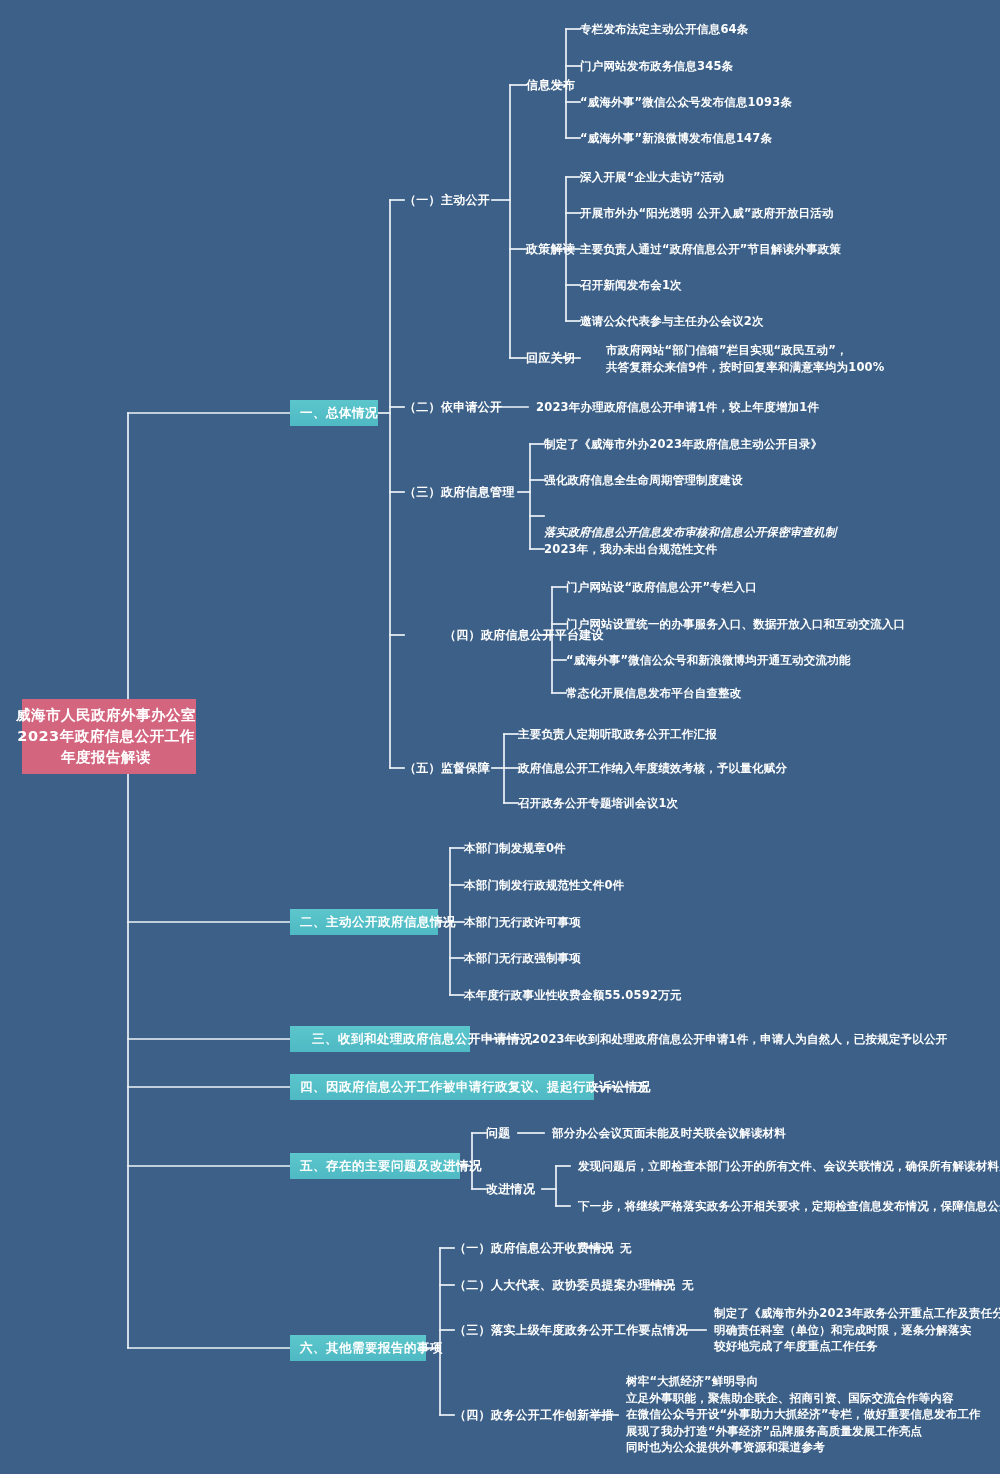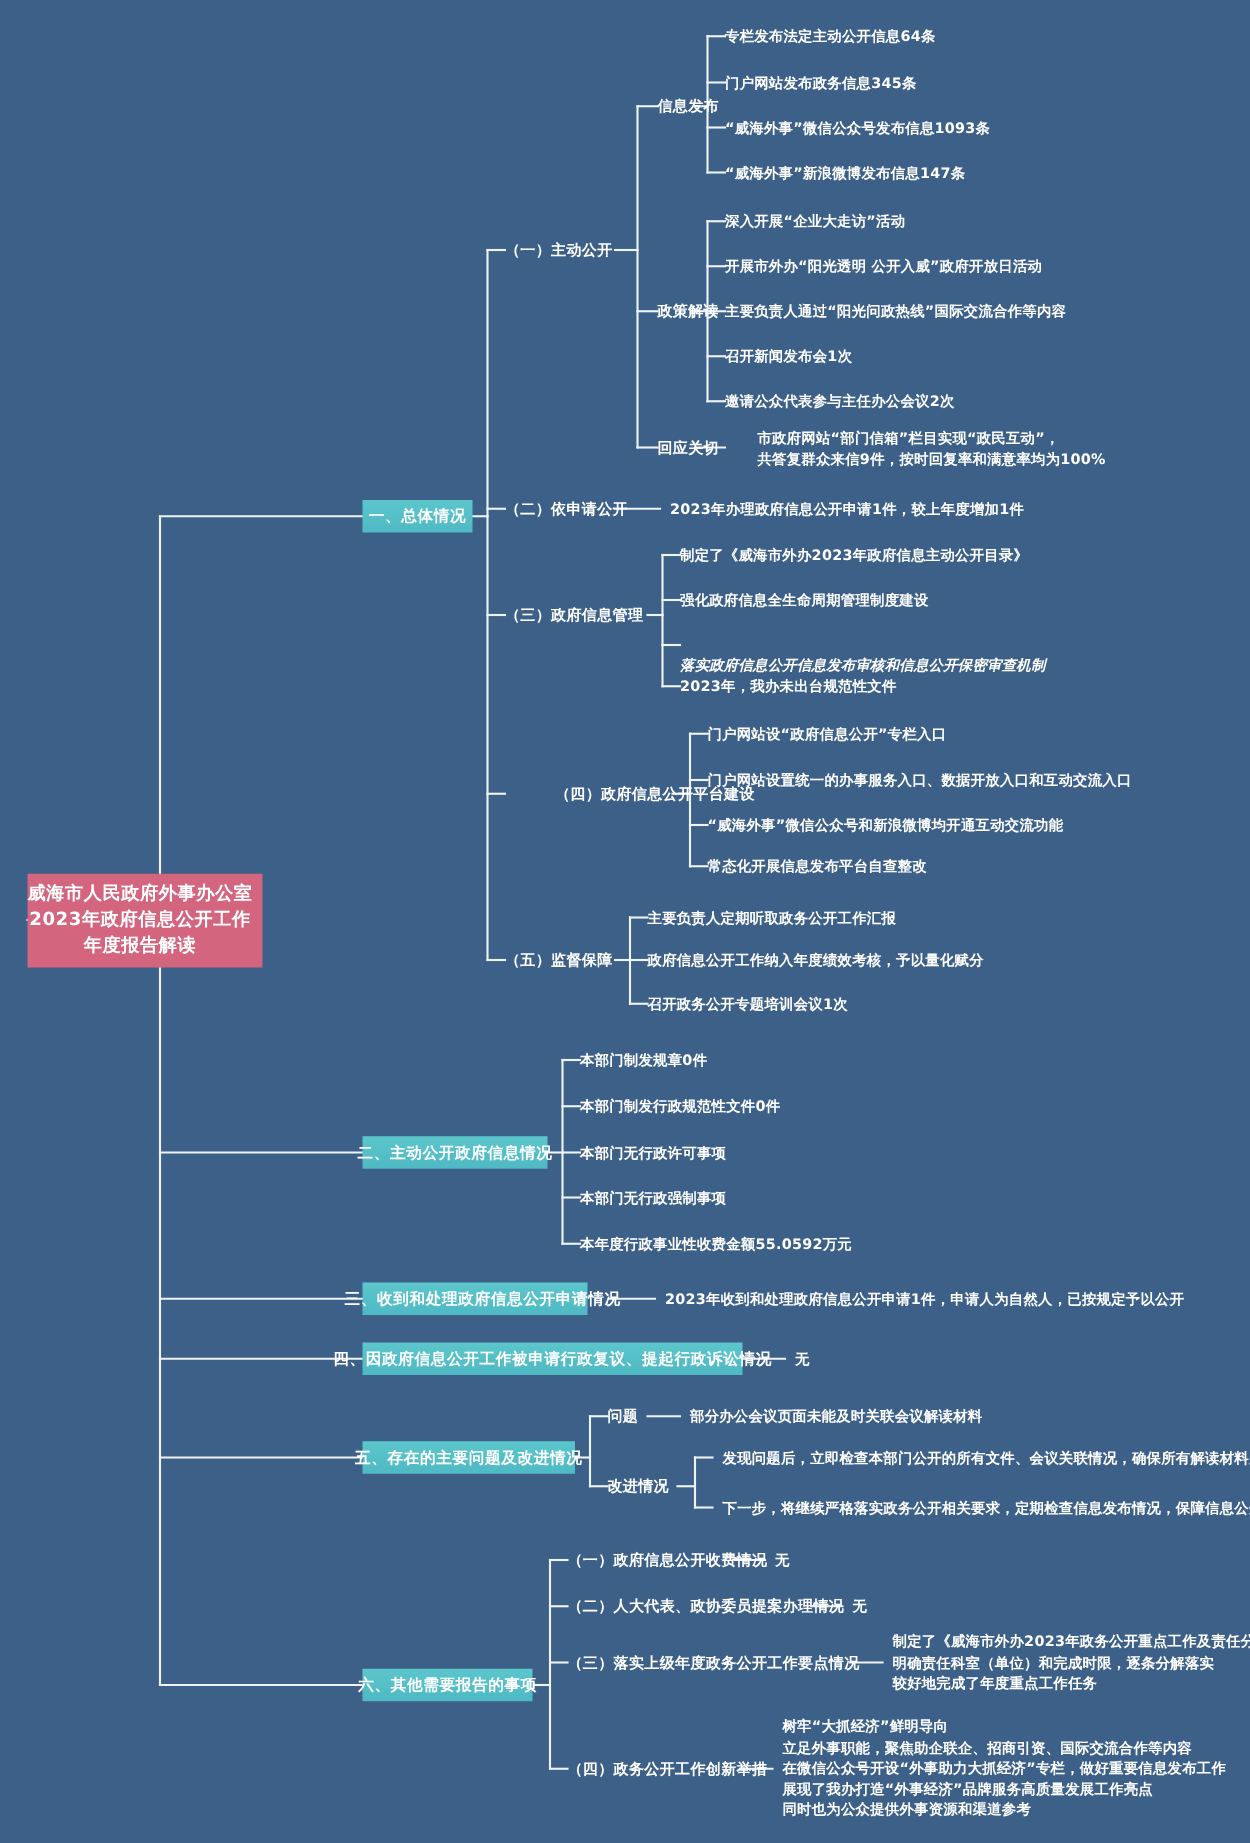--- a/index.html
+++ b/index.html
@@ -8,30 +8,30 @@
     width:1000px;height:1474px;
     font-family:"DejaVu Sans","Liberation Sans",sans-serif;
     overflow:hidden;
   }
   #stage{position:relative;width:1000px;height:1474px;}
   svg#wires{position:absolute;left:0;top:0;width:1000px;height:1474px;}
 
   .node{position:absolute;color:#ffffff;font-weight:bold;white-space:pre;}
 
   .root{
-    left:22px;top:699px;width:188px;height:75px;
+    left:22px;top:699px;width:174px;height:75px;
     background:#d4657f;
-    display:flex;align-items:center;justify-content:flex-start;
+    display:flex;align-items:center;justify-content:flex-end;
     text-align:center;font-size:14.5px;line-height:21px;
     letter-spacing:.5px;
   }
   .lvl1{
     height:26px;
     background:linear-gradient(180deg,#5cc6cc 0%,#4fb9c4 100%);
-    display:flex;align-items:center;justify-content:center;
+    display:flex;align-items:center;justify-content:flex-start;
     font-size:12.5px;letter-spacing:.5px;
     padding:0 10px;box-sizing:border-box;
   }
   .lvl2{font-size:12px;line-height:17px;letter-spacing:.3px;}
   .lvl3{font-size:11.5px;line-height:17px;letter-spacing:.2px;}
   .multi{line-height:16.5px;}
 </style>
 </head>
 <body>
 
@@ -163,21 +163,21 @@
   <div class="node lvl2" style="left:526px;top:241px;"><span>政策解读</span></div>
   <div class="node lvl2" style="left:526px;top:350px;"><span>回应关切</span></div>
 
   <div class="node lvl3" style="left:580px;top:21px;"><span>专栏发布法定主动公开信息64条</span></div>
   <div class="node lvl3" style="left:580px;top:58px;"><span>门户网站发布政务信息345条</span></div>
   <div class="node lvl3" style="left:580px;top:94px;"><span>“威海外事”微信公众号发布信息1093条</span></div>
   <div class="node lvl3" style="left:580px;top:130px;"><span>“威海外事”新浪微博发布信息147条</span></div>
 
   <div class="node lvl3" style="left:580px;top:169px;"><span>深入开展“企业大走访”活动</span></div>
   <div class="node lvl3" style="left:580px;top:205px;"><span>开展市外办“阳光透明 公开入威”政府开放日活动</span></div>
-  <div class="node lvl3" style="left:580px;top:241px;"><span>主要负责人通过“阳光问政热线”国际交流合作等内容</span></div>
+  <div class="node lvl3" style="left:580px;top:241px;"><span>主要负责人通过“政府信息公开”节目解读外事政策</span></div>
   <div class="node lvl3" style="left:580px;top:277px;"><span>召开新闻发布会1次</span></div>
   <div class="node lvl3" style="left:580px;top:313px;"><span>邀请公众代表参与主任办公会议2次</span></div>
 
   <div class="node lvl3 multi" style="left:606px;top:350px;transform:translateY(-8px);"><span>市政府网站“部门信箱”栏目实现“政民互动”，
 共答复群众来信9件，按时回复率和满意率均为100%</span></div>
 
   <div class="node lvl3" style="left:536px;top:399px;"><span>2023年办理政府信息公开申请1件，较上年度增加1件</span></div>
 
   <div class="node lvl3" style="left:544px;top:436px;"><span>制定了《威海市外办2023年政府信息主动公开目录》</span></div>
   <div class="node lvl3" style="left:544px;top:472px;"><span>强化政府信息全生命周期管理制度建设</span></div>

